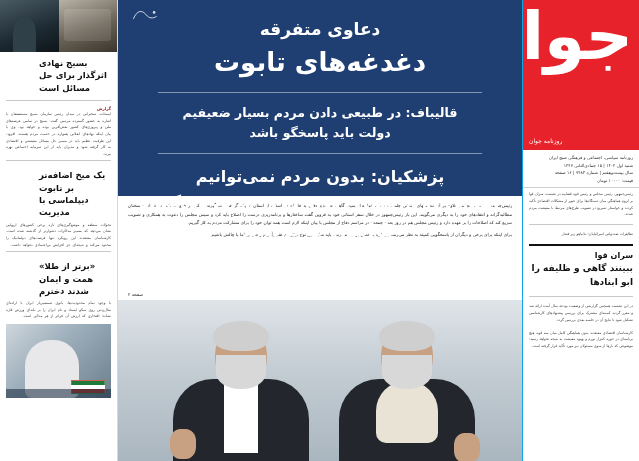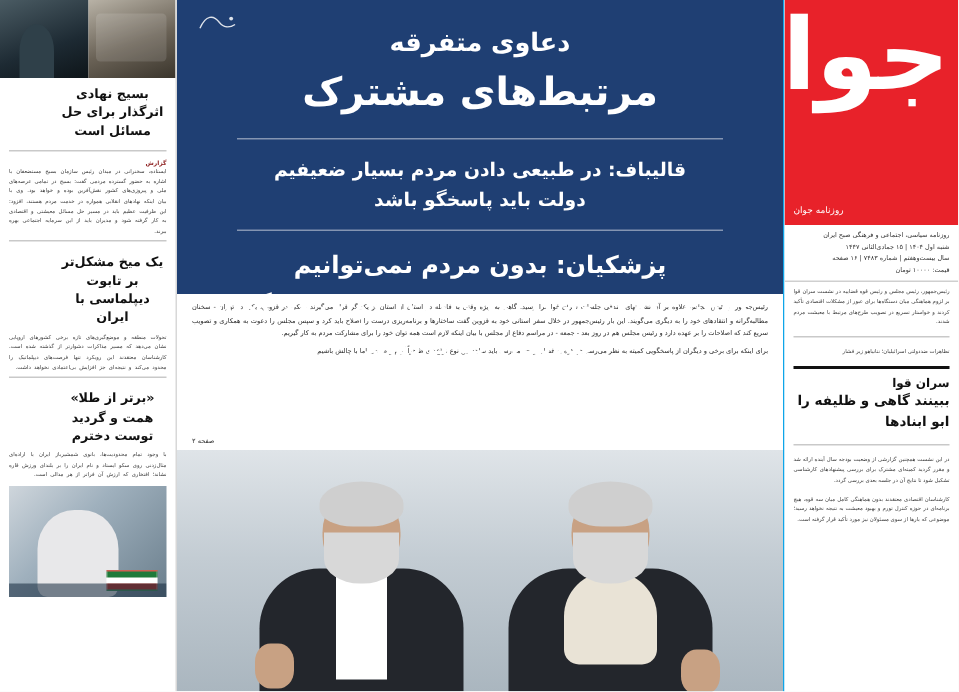--- a/index.html
+++ b/index.html
@@ -62,21 +62,21 @@
     left: 10%;
     top: 18%;
     width: 80%;
     height: 60%;
     background: rgba(255,255,255,0.12);
     border-radius: 3px;
   }
   .lc-head {
     font-family: "DejaVu Sans", sans-serif;
     direction: rtl;
-    text-align: center;
+    text-align: left;
     font-weight: bold;
     color: #111;
     line-height: 1.45;
     padding: 5px 6px 3px 6px;
     font-size: 8.5px;
     margin-left: 33px;
   }
   .lc-rule {
     height: 1px;
     background: #c9c9c9;
@@ -135,21 +135,21 @@
 
   
   .center-col {
     position: absolute;
     left: 118px;
     top: 0;
     width: 404px;
     height: 461px;
     background: #ffffff;
     overflow: hidden;
-    border-right: 1px solid #0ea5e9;
+    border-right: 3px solid #0ea5e9;
   }
   .masthead-band {
     position: relative;
     width: 100%;
     height: 196px;
     background: #1f3f73;
     color: #ffffff;
     direction: rtl;
     text-align: center;
     box-sizing: border-box;
@@ -392,40 +392,40 @@
   <div class="left-col">
     <div class="lc-top-images">
       <div class="lc-img lc-img-1"></div>
       <div class="lc-img lc-img-2"></div>
     </div>
     <div class="lc-head">بسیج نهادی اثرگذار برای حل مسائل است</div>
     <div class="lc-rule"></div>
     <div class="lc-kicker">گزارش</div>
     <div class="lc-body">ایستاده، سخنرانی در میدان رئیس سازمان بسیج مستضعفان با اشاره به حضور گسترده مردمی گفت: بسیج در تمامی عرصه‌های ملی و پیروزی‌های کشور نقش‌آفرین بوده و خواهد بود. وی با بیان اینکه نهادهای انقلابی همواره در خدمت مردم هستند، افزود: این ظرفیت عظیم باید در مسیر حل مسائل معیشتی و اقتصادی به کار گرفته شود و مدیران باید از این سرمایه اجتماعی بهره ببرند.</div>
     <div class="lc-rule"></div>
-    <div class="lc-head">یک میخ مشکل‌تر بر تابوت دیپلماسی با ایران</div>
+    <div class="lc-head">یک میخ اضافه‌تر بر تابوت دیپلماسی با مدیریت</div>
     <div class="lc-body">تحولات منطقه و موضع‌گیری‌های تازه برخی کشورهای اروپایی نشان می‌دهد که مسیر مذاکرات دشوارتر از گذشته شده است. کارشناسان معتقدند این رویکرد تنها فرصت‌های دیپلماتیک را محدود می‌کند و نتیجه‌ای جز افزایش بی‌اعتمادی نخواهد داشت.</div>
     <div class="lc-rule"></div>
-    <div class="lc-head">«برتر از طلا» همت و گردید توست دخترم</div>
+    <div class="lc-head">«برتر از طلا» همت و ایمان شدند دخترم</div>
     <div class="lc-body">با وجود تمام محدودیت‌ها، بانوی شمشیرباز ایران با اراده‌ای مثال‌زدنی روی سکو ایستاد و نام ایران را بر بلندای ورزش قاره نشاند؛ افتخاری که ارزش آن فراتر از هر مدالی است.</div>
     <div class="lc-photo">
       <div class="fencer"></div>
       <div class="flag"></div>
       <div class="band"></div>
     </div>
   </div>
 
   <div class="center-col">
     <div class="masthead-band">
       <svg class="logo-mark" viewBox="0 0 40 20">
         <path d="M2 16 C 8 2, 16 2, 22 10 C 26 15, 32 16, 38 12" stroke="#ffffff" stroke-width="1.4" fill="none"></path>
         <circle cx="34" cy="6" r="2" fill="#ffffff"></circle>
       </svg>
       <div class="mb-line1">دعاوی متفرقه</div>
-      <div class="mb-line2">مرتبط‌های مشترک</div>
+      <div class="mb-line2">دغدغه‌های تابوت</div>
       <div class="mb-rule"></div>
       <div class="mb-sub1" style="white-space: pre-line;">قالیباف: در طبیعی دادن مردم بسیار ضعیفیم
 دولت باید پاسخگو باشد</div>
       <div class="mb-rule2"></div>
       <div class="mb-sub2" style="white-space: pre-line;">پزشکیان: بدون مردم نمی‌توانیم
 کسانی که از مشکل مدیریت در دولت می‌گویند خودشان چه کرده‌اند</div>
     </div>
 
     <div class="center-body">
       <p>رئیس‌جمهور و رئیس مجلس علاوه بر آن نشستهای خندقی جلسات سران قوا فرا رسید. گاهی به ویژه وقتی به فاصله دو استان از استان از یکدیگر قرار می‌گیرند - یکی در قزوین، یکی در تهران - سخنان مطالبه‌گرانه و انتقادهای خود را به دیگری می‌گویند. این بار رئیس‌جمهور در خلال سفر استانی خود به قزوین گفت ساختارها و برنامه‌ریزی درست را اصلاح باید کرد و سپس مجلس را دعوت به همکاری و تصویب سریع کند که اصلاحات را بر عهده دارد و رئیس مجلس هم در روز بعد - جمعه - در مراسم دفاع از مجلس با بیان اینکه لازم است همه توان خود را برای مشارکت مردم به کار گیریم.</p>

